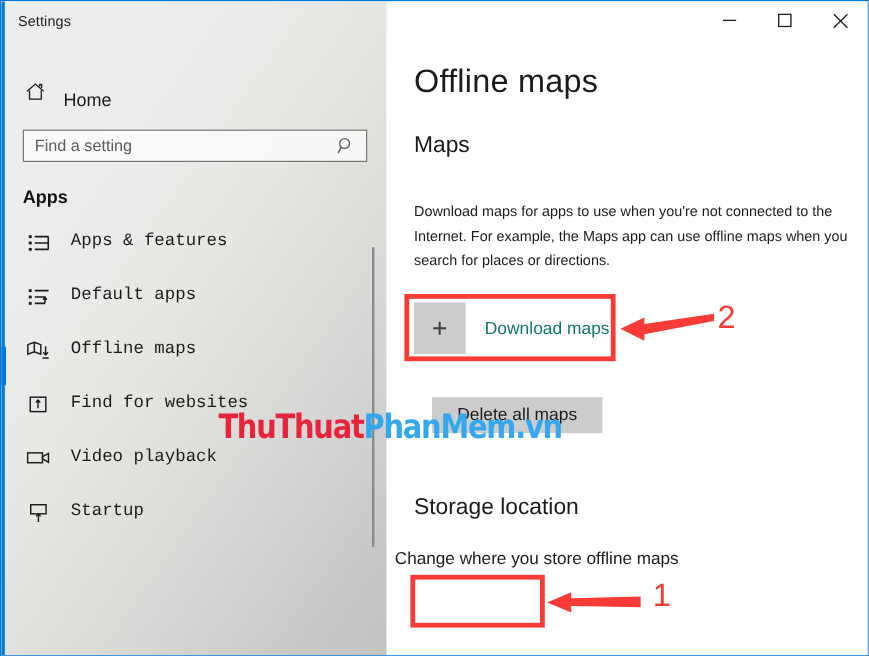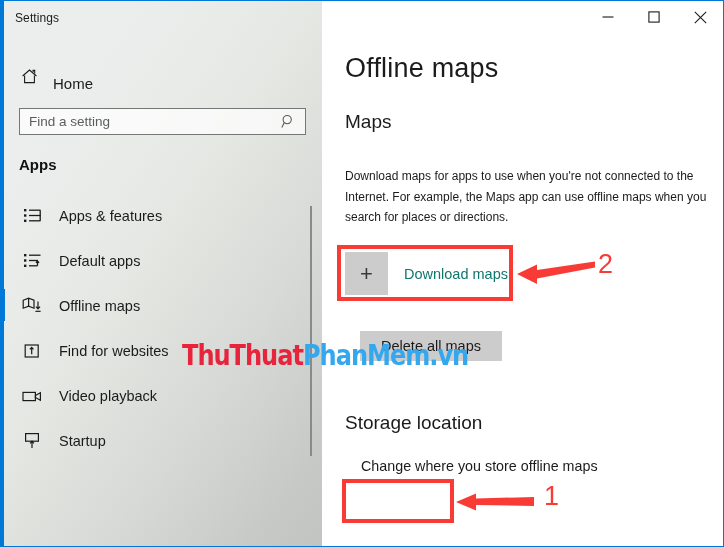--- a/index.html
+++ b/index.html
@@ -133,22 +133,23 @@
   #nav-list {
     position: absolute;
     left: 0;
     top: 192px;
     width: 321px;
   }
   .nav-item {
     position: relative;
     height: 45px;
     display: flex;
-    align-items: center;
+    align-items: flex-start;
     cursor: default;
+    font-family: Liberation Mono, monospace;
   }
   .nav-item .sel-bar {
     position: absolute;
     left: 0;
     top: 6px;
     width: 4px;
     height: 32px;
     background: transparent;
   }
   .nav-item.selected .sel-bar { background: #0078d7; }
@@ -276,21 +277,21 @@
     margin-left: 15px;
   }
   #delete-maps-label {
     font-size: 14.5px;
     color: #1b1b1b;
     white-space: nowrap;
   }
 
   #storage-desc {
     position: absolute;
-    left: 38px;
+    left: 6px;
     top: 457px;
     font-size: 14.3px;
     color: #1b1b1b;
   }
 
   
   #storage-dropdown {
     position: absolute;
     left: 25px;
     top: 483px;

